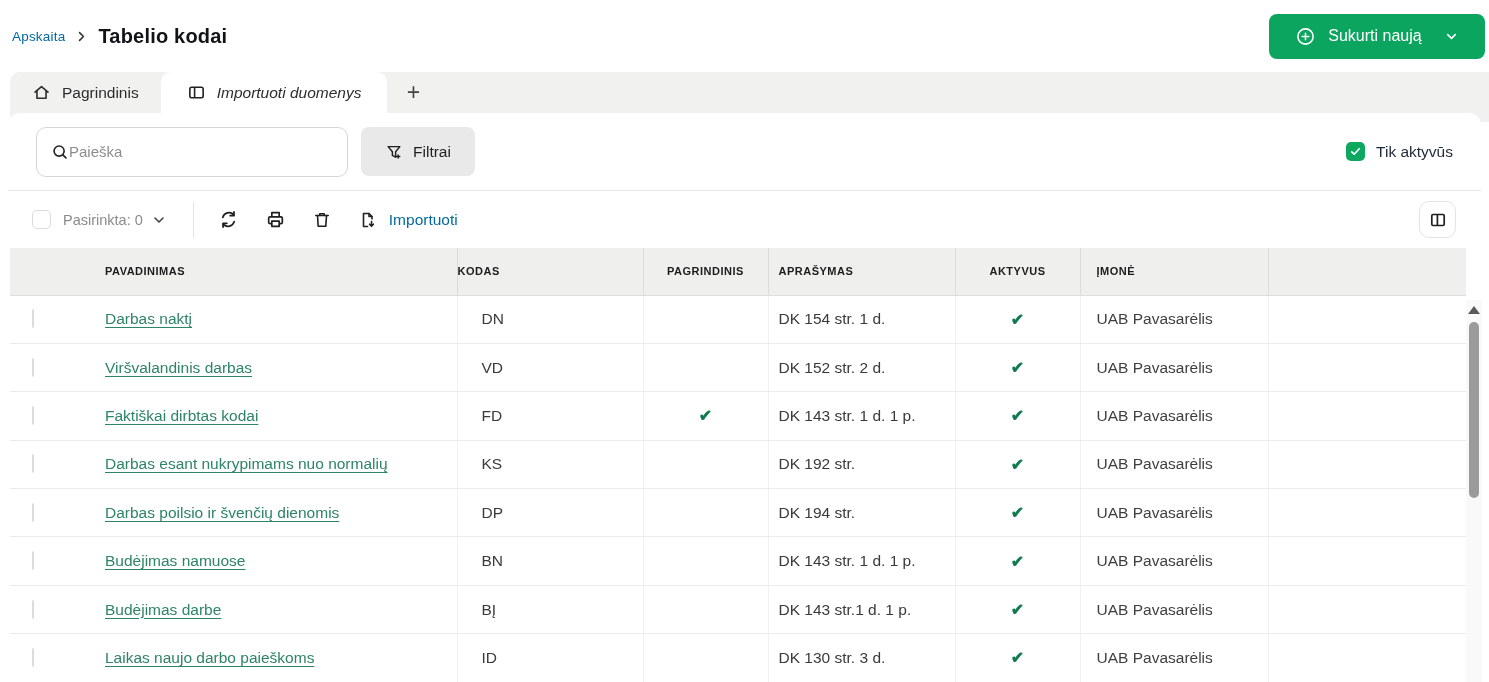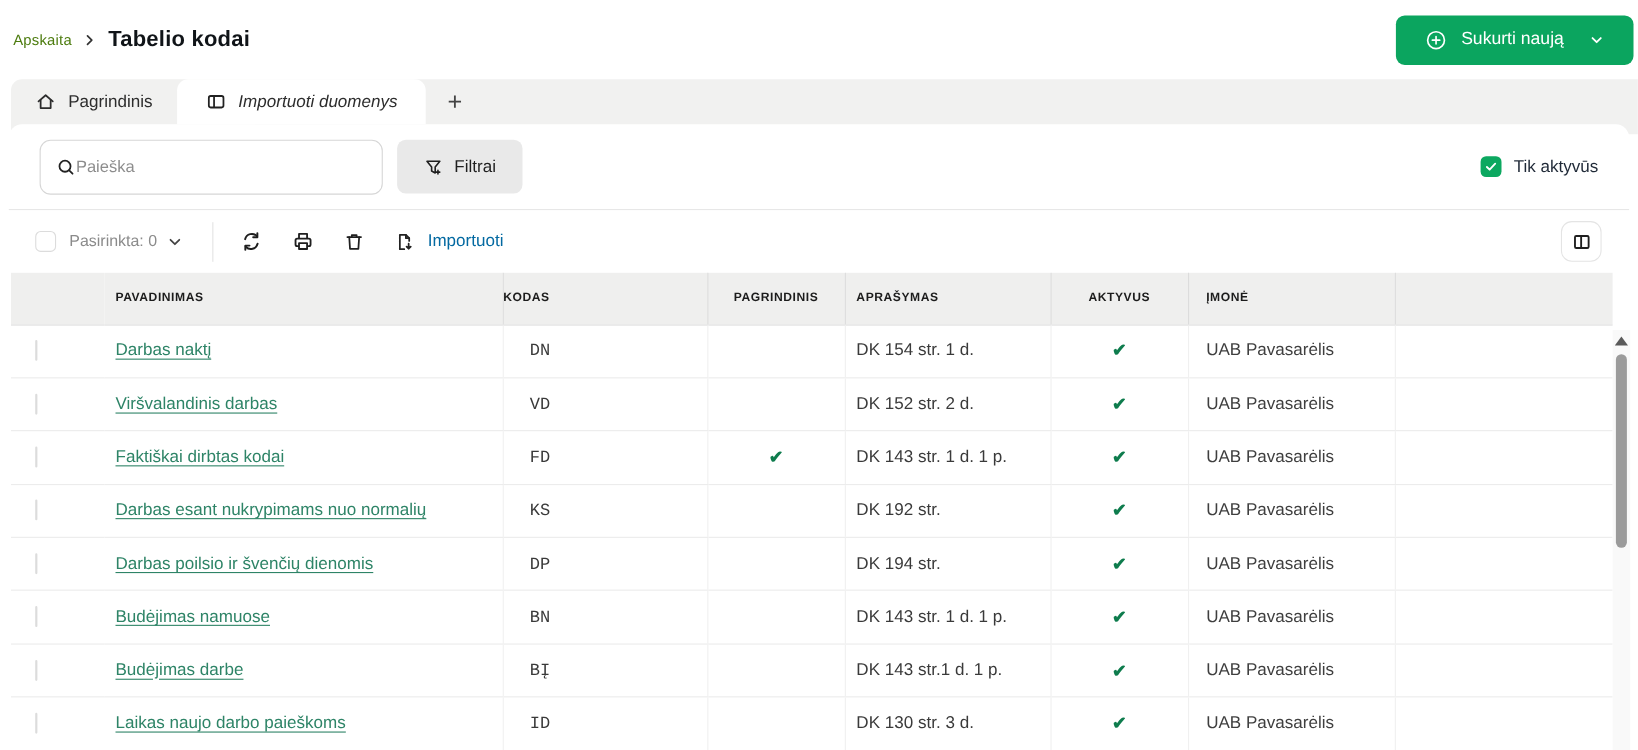--- a/index.html
+++ b/index.html
@@ -6,21 +6,21 @@
   html,body { width:1489px; height:682px; overflow:hidden; }
   body {
     font-family:"Liberation Sans", sans-serif;
     background:#ffffff; color:#222; position:relative;
   }
   svg { display:block; }
 
   
   .page-header { height:72px; display:flex; align-items:center; padding:0 4px 0 12px; }
   .breadcrumb { display:flex; align-items:center; gap:10px; }
-  .crumb-section { font-size:13.5px; color:#4d7c0f; letter-spacing:.2px; }
+  .crumb-section { font-size:13.5px; color:#0369a1; letter-spacing:.2px; }
   .crumb-chevron { color:#333; margin-top:1px; }
   .page-title { font-size:20px; font-weight:700; color:#101418; letter-spacing:.2px; }
   .create-button {
     margin-left:auto; width:216px; height:45px; border:none; border-radius:8px;
     background:#0ba55f; color:#fff; font-size:16px; font-family:inherit;
     display:flex; align-items:center; justify-content:center; gap:12px; cursor:pointer;
   }
   .create-button .chev { margin-left:10px; }
 
   
@@ -103,21 +103,21 @@
   th.th-company { padding-left:16px; }
   th.center, td.center { text-align:center; }
 
   tbody td {
     height:48.4px; font-size:15.5px; color:#3a3a3a;
     border-bottom:1px solid #ececec; overflow:hidden; white-space:nowrap;
   }
   tbody td.b-left { border-left:1px solid #f0f0f0; }
   td.cell-check { padding-left:22px; }
   td.cell-name { padding-left:10px; }
-  td.cell-code { padding-left:24px;font-family:Liberation Mono, monospace; }
+  td.cell-code { padding-left:24px; }
   td.cell-desc { padding-left:10px; }
   td.cell-company { padding-left:16px; color:#3f3f3f; }
   .row-link { color:#2e8467; text-decoration:underline; text-underline-offset:3px; cursor:pointer; }
   .check-mark { color:#0e7c4d; font-size:16px; font-weight:700; }
 
   
   .scrollbar {
     position:absolute; left:1466px; top:300px; width:16px; height:382px;
     background:#f9f9f9; display:flex; flex-direction:column; align-items:center;
   }

